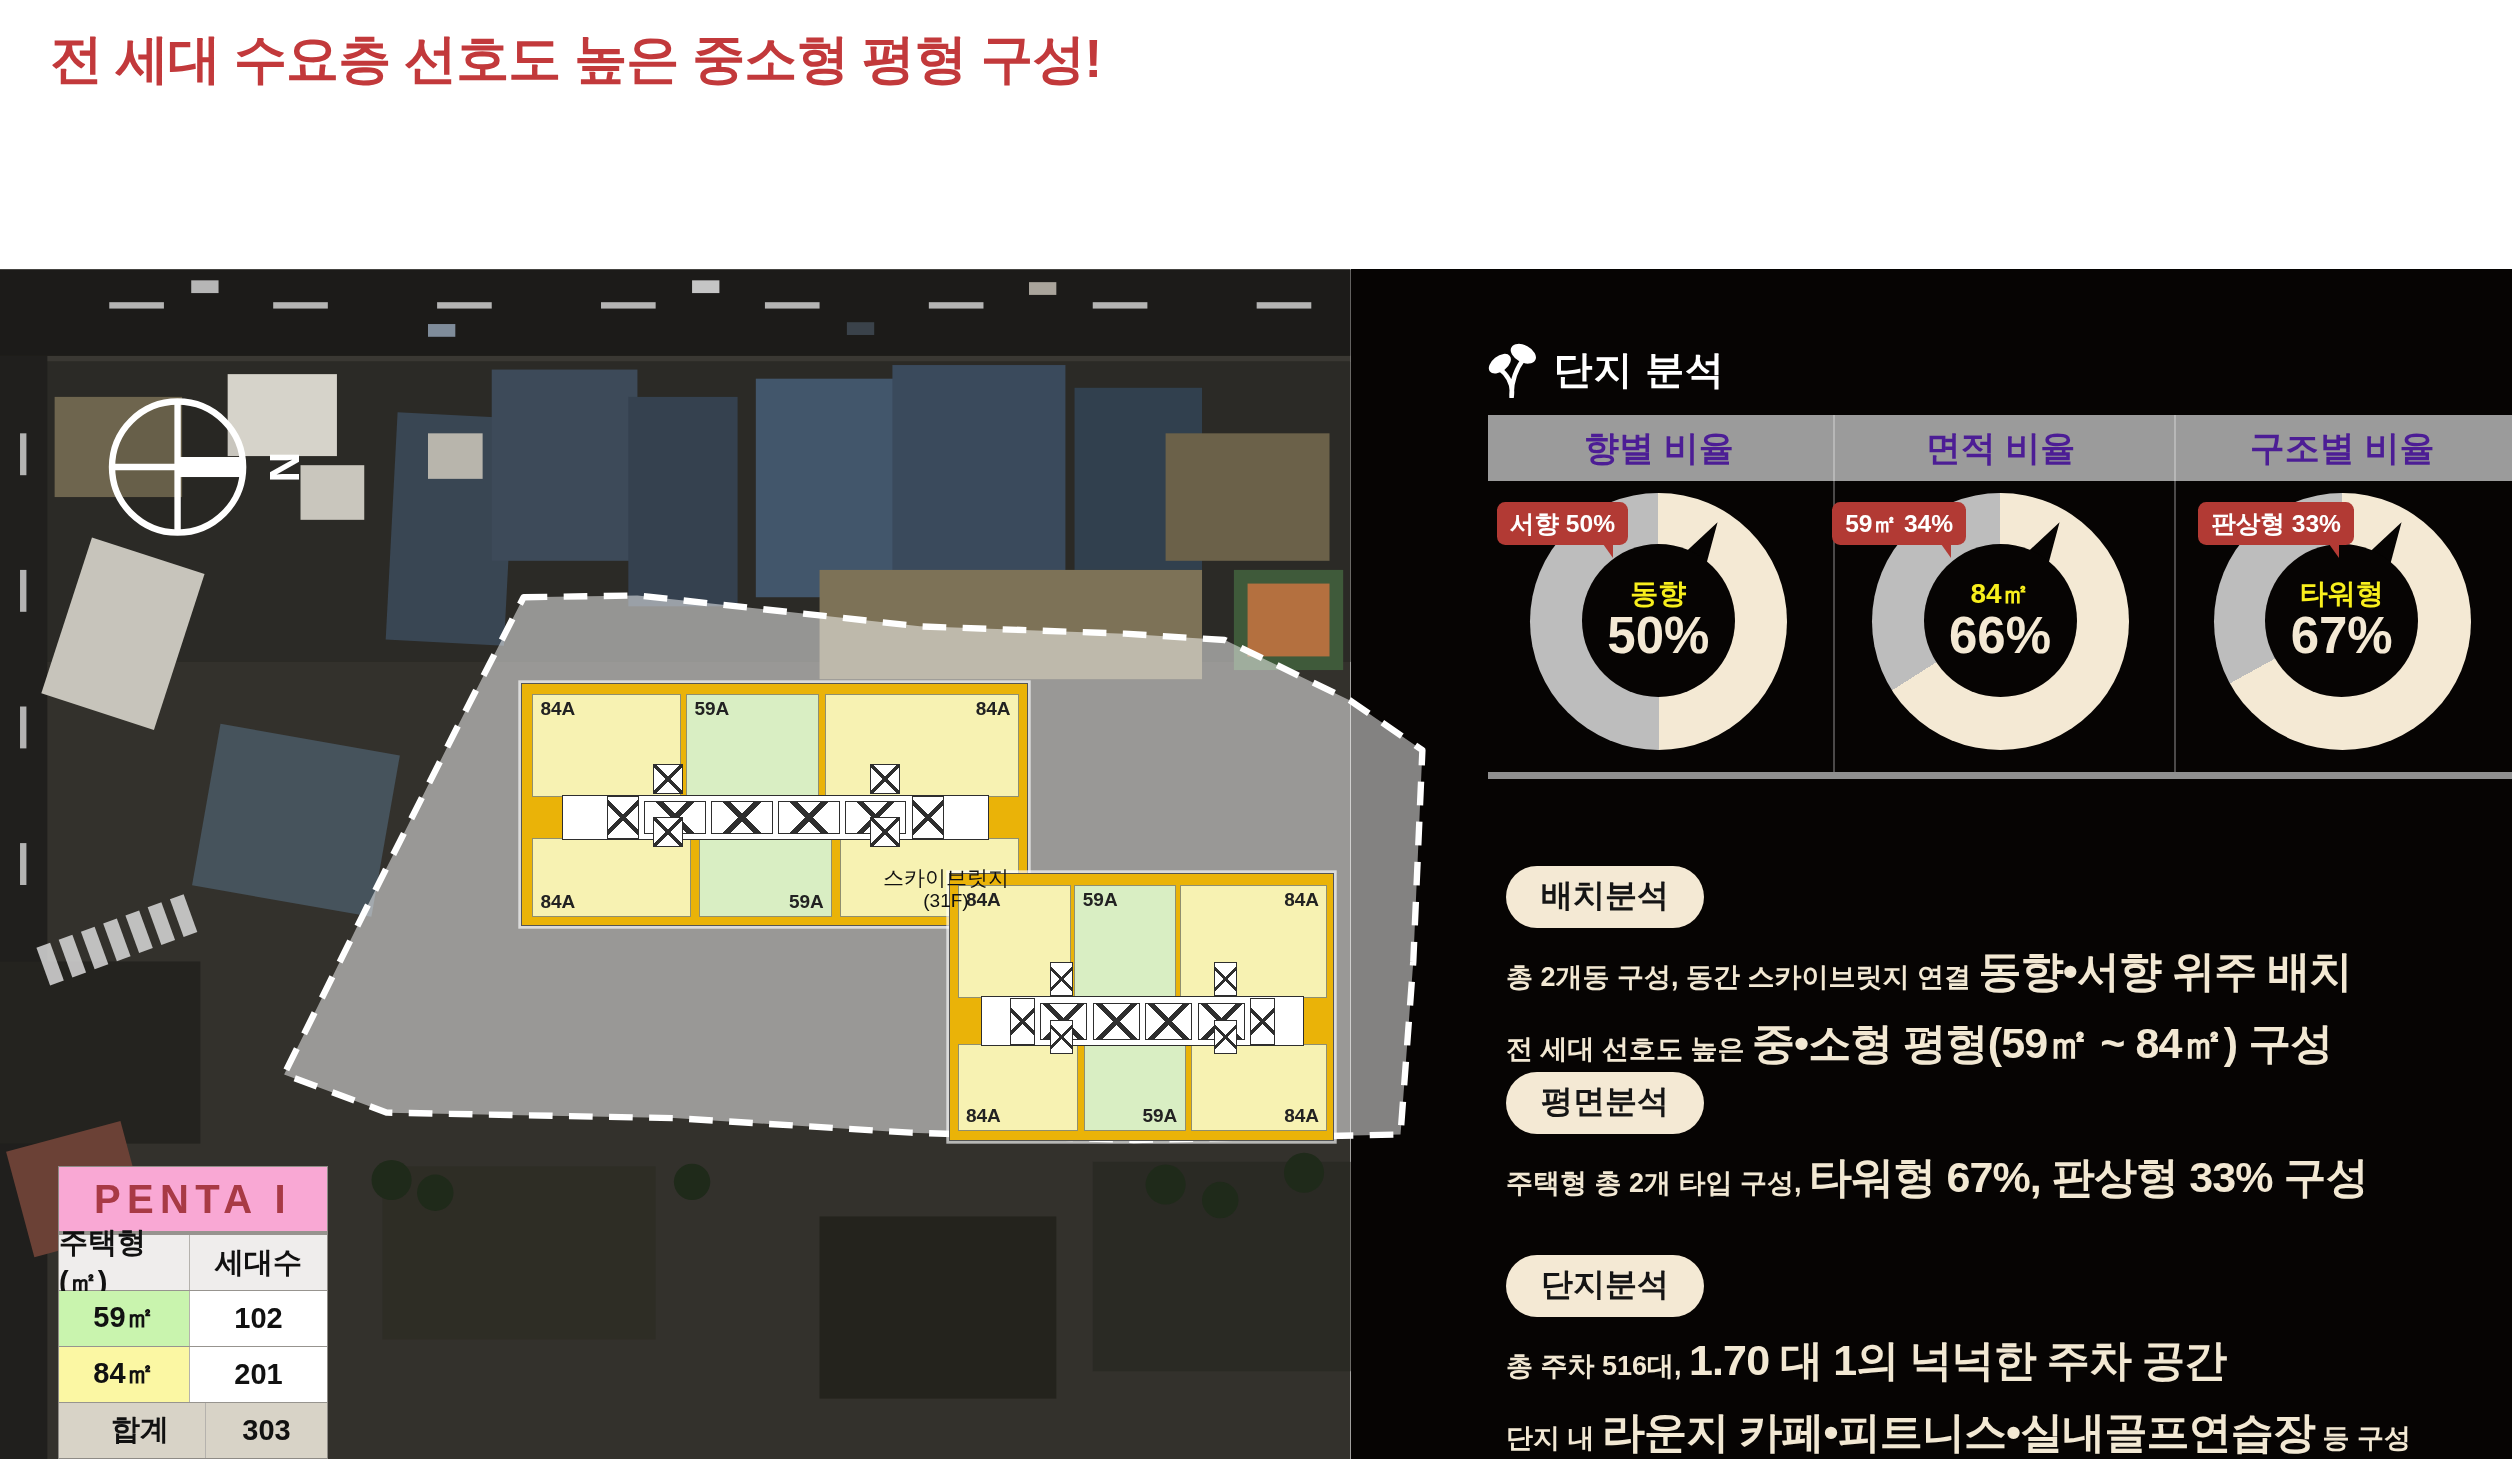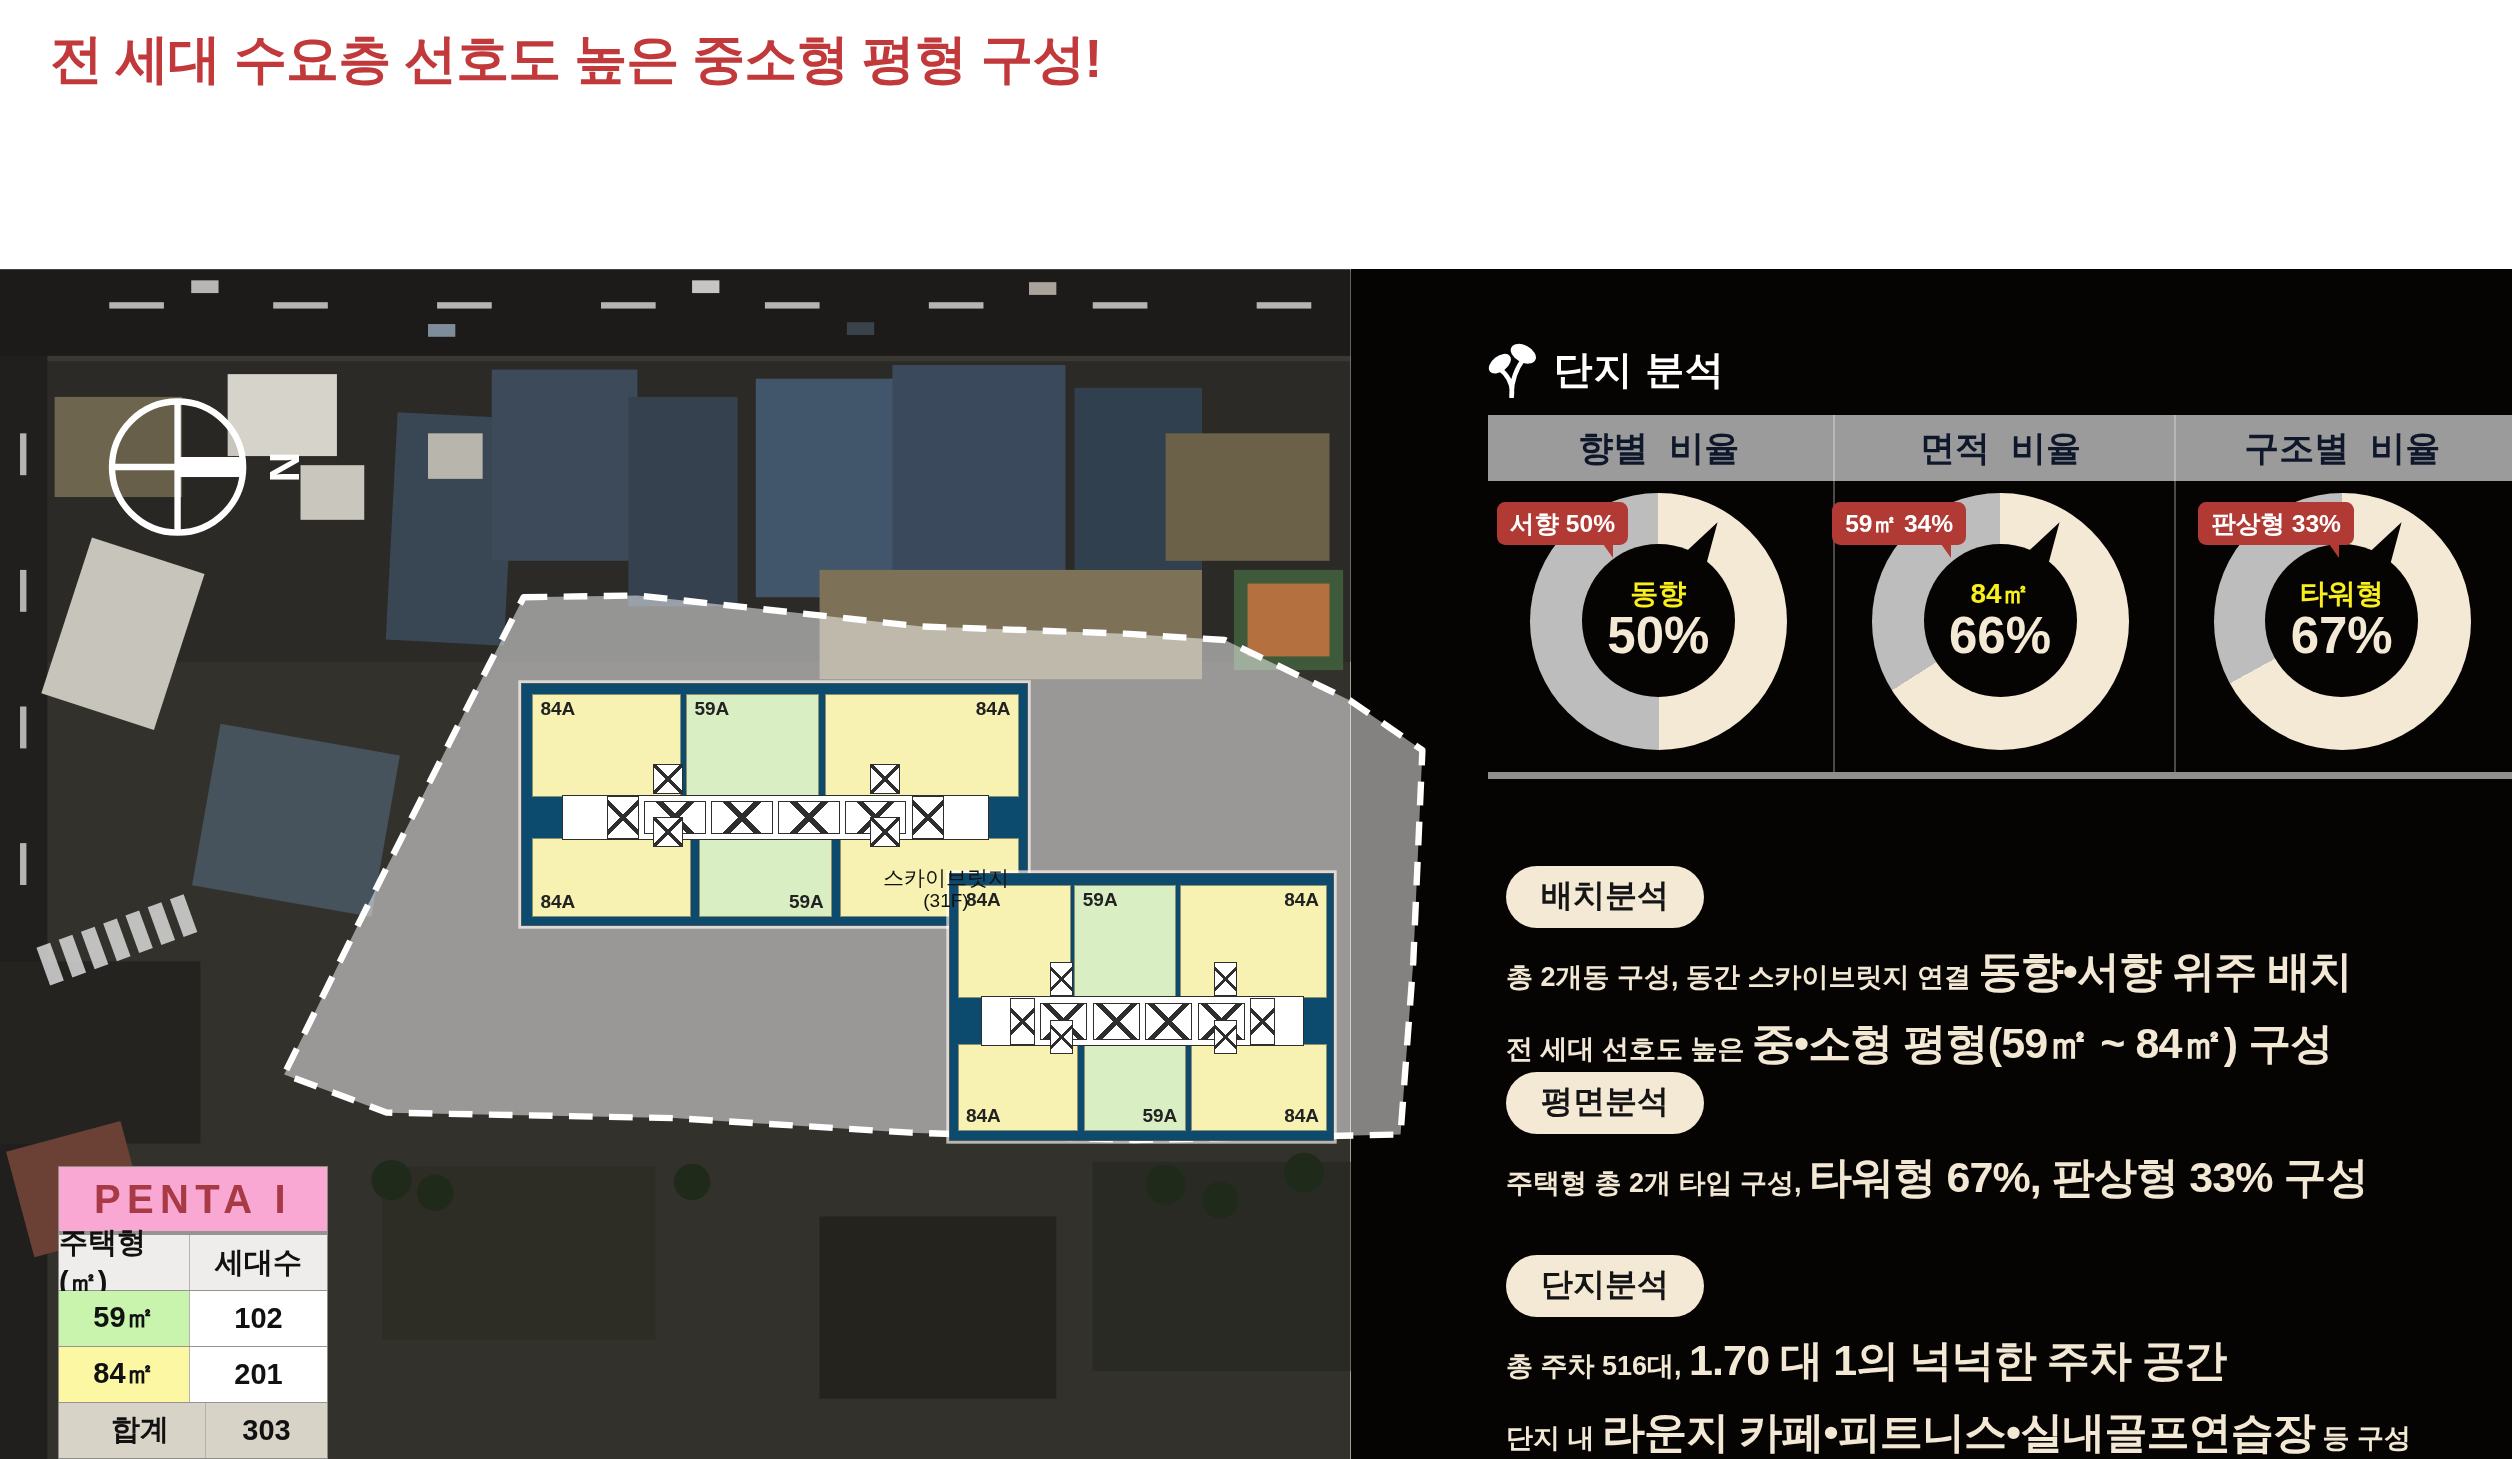--- a/index.html
+++ b/index.html
@@ -9,21 +9,21 @@
 
   
   .page-title{position:absolute;left:50px;top:24px;font-size:53px;font-weight:800;
               color:#c2393b;letter-spacing:-0.9px;white-space:nowrap;}
   .page-subtitle{position:absolute;left:52px;top:93px;font-size:33px;font-weight:500;
                  color:#3d3d3d;white-space:nowrap;}
 
   
   #map-svg{position:absolute;left:0;top:269px;z-index:1;pointer-events:none;}
   #buildings-layer{position:absolute;left:0;top:0;z-index:2;}
-  .building{position:absolute;background:#0c4a6e;border:1.8px solid #555;
+  .building{position:absolute;background:#eab308;border:1.8px solid #555;
             box-shadow:0 0 0 2.7px rgba(255,255,255,.65);}
   .unit{position:absolute;border:0.9px solid #8f8f6f;}
   .unit.yellow{background:#f7f2b2;}
   .unit.green{background:#d9eec3;}
   .unit-label{position:absolute;font-size:19px;font-weight:600;color:#222;white-space:nowrap;}
   .corridor{position:absolute;left:8%;top:46%;width:84%;height:18%;background:#fff;
             border:1.8px solid #2e2e2e;display:flex;align-items:center;justify-content:center;gap:5.5px;}
   .xbox{background-color:#fff;border:1.8px solid #2e2e2e;
         background-image:linear-gradient(45deg,transparent 46%,#2e2e2e 46%,#2e2e2e 54%,transparent 54%),
                          linear-gradient(-45deg,transparent 46%,#2e2e2e 46%,#2e2e2e 54%,transparent 54%);}
@@ -45,21 +45,21 @@
   .t-cell.c2{flex:1;background:#ffffff;}
   .t-row.header .t-cell{background:#efedec;}
 
   
   #panel{position:absolute;left:1351px;top:269px;width:1161px;height:1191px;background:#060403;z-index:0;}
   #panel-content{position:absolute;left:1351px;top:269px;width:1161px;height:1191px;z-index:3;}
   .panel-title-row{position:absolute;left:135px;top:73px;display:flex;align-items:center;gap:14.6px;}
   .panel-title{color:#ffffff;font-size:39px;font-weight:800;letter-spacing:0.9px;}
   .chart-headers{position:absolute;left:137px;top:146px;width:1025px;height:66px;background:#9b9b9b;display:flex;}
   .chart-header-cell{flex:1;display:flex;align-items:center;justify-content:center;
-                     font-size:35px;font-weight:800;color:#0f172a;font-family:Liberation Mono, monospace;}
+                     font-size:35px;font-weight:800;color:#4c1d95;}
   .v-divider{position:absolute;top:146px;width:1.8px;height:360px;background:rgba(255,255,255,.28);}
   .chart-row{position:absolute;left:137px;top:211px;width:1025px;height:291px;display:flex;}
   .chart-cell{flex:1;position:relative;display:flex;justify-content:center;}
   .donut{position:relative;width:257px;height:257px;border-radius:50%;margin-top:12.8px;}
   .donut-hole{position:absolute;left:50%;top:50%;width:153px;height:153px;margin:-77px 0 0 -77px;
               border-radius:50%;background:#060403;display:flex;flex-direction:column;
               align-items:center;justify-content:center;}
   .donut-center-label{font-size:28px;font-weight:800;color:#f8ef1c;line-height:1.05;}
   .donut-center-value{font-size:51px;font-weight:800;color:#f4e9d4;line-height:1.05;}
   .notch-wrap{position:absolute;inset:0;transform:rotate(31deg);}

